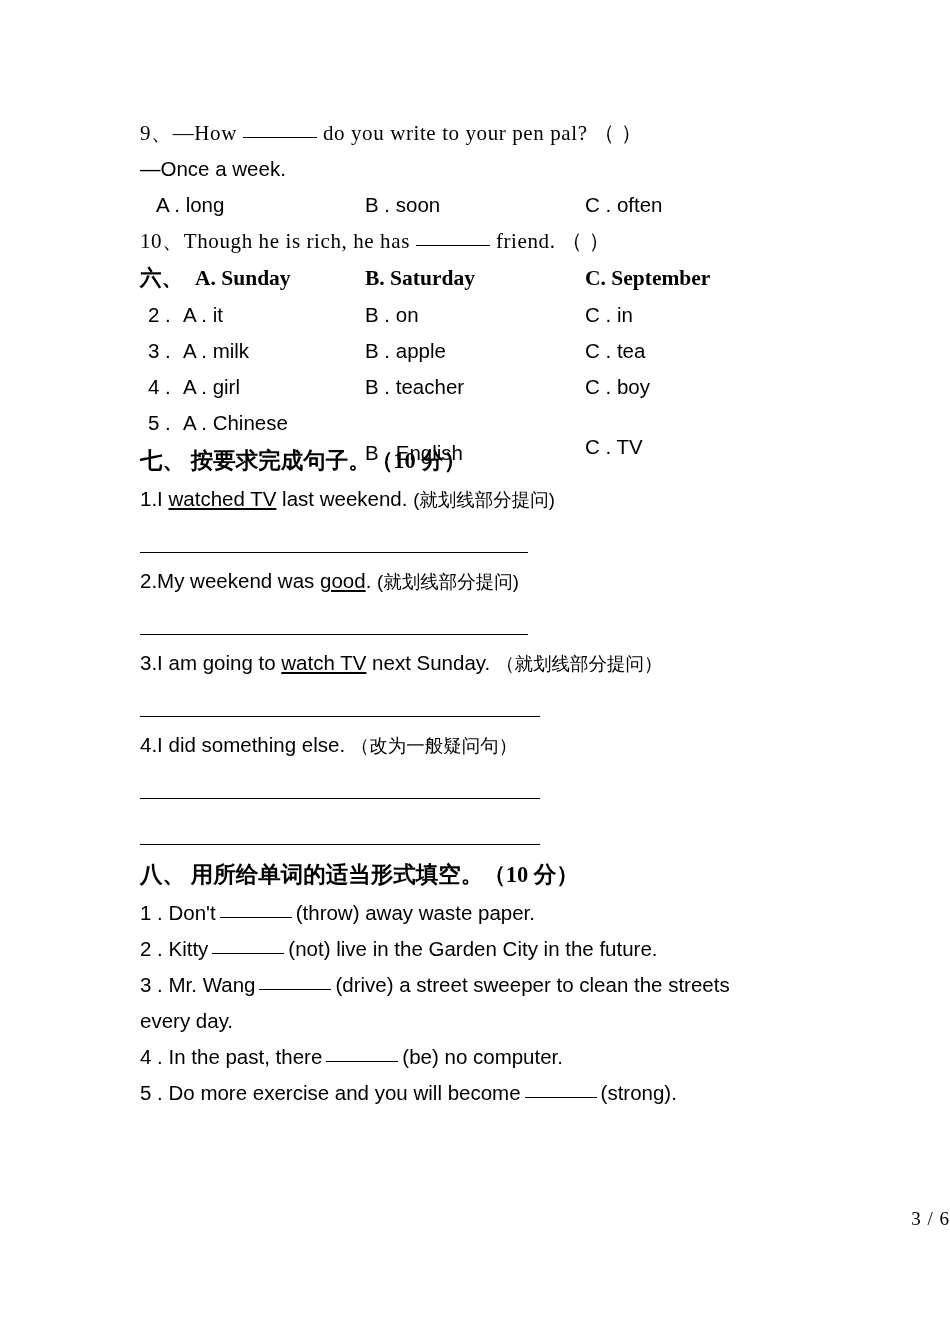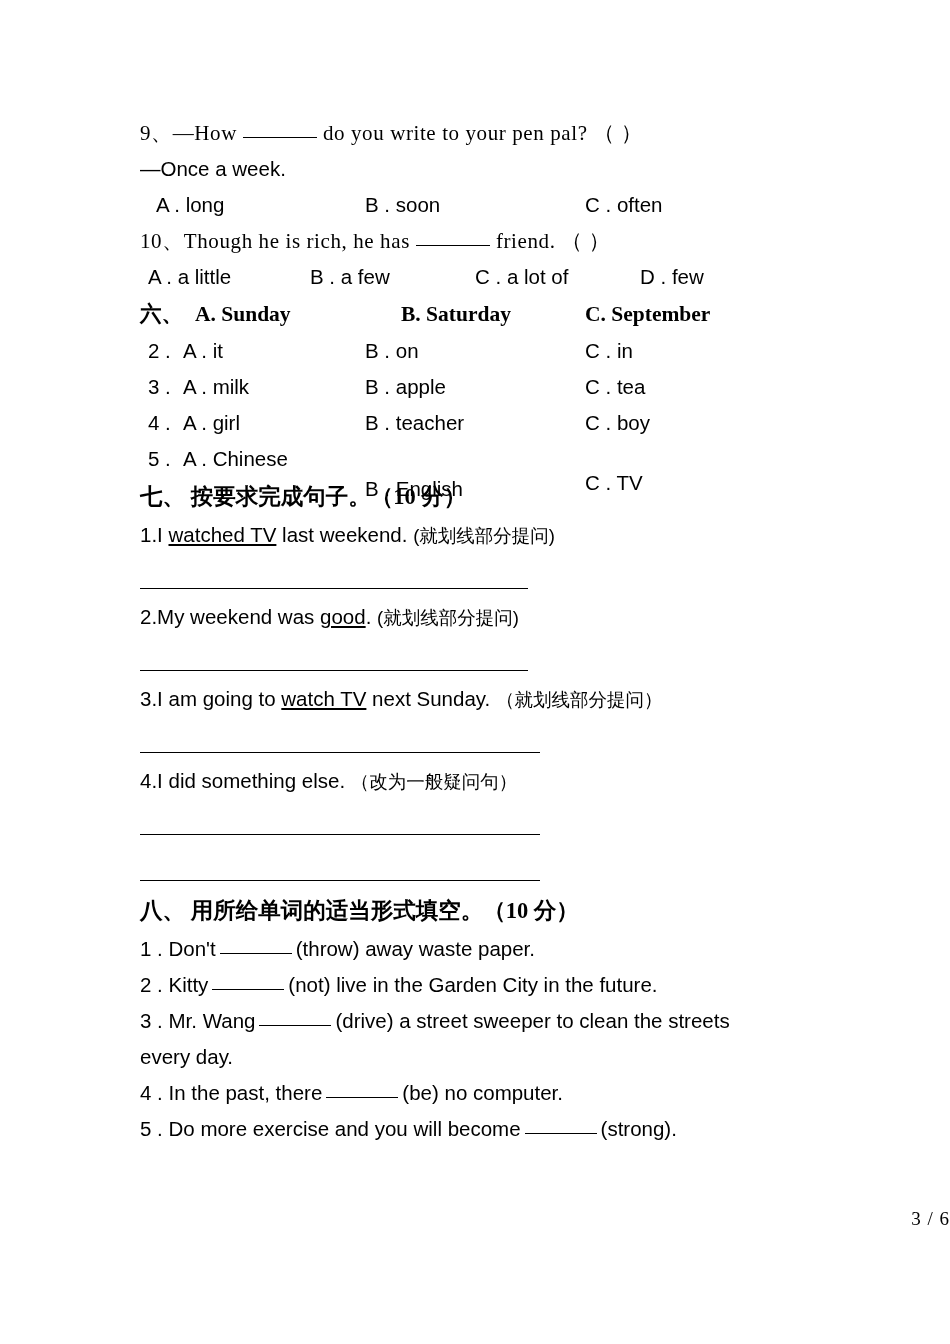--- a/index.html
+++ b/index.html
@@ -144,31 +144,25 @@
     <div class="opt-row">
       <span class="opt sans-line" style="left:16px;">A . long</span>
       <span class="opt sans-line" style="left:225px;">B . soon</span>
       <span class="opt sans-line" style="left:445px;">C . often</span>
     </div>
 
     <div class="line serif-line">
       <span>10、Though he is rich, he has</span><span class="blank-s"></span><span>friend.  （    ）</span>
     </div>
 
-    <div class="opt-row">
-      <span class="opt sans-line" style="left:8px;">A . a little</span>
-      <span class="opt sans-line" style="left:170px;">B . a few</span>
-      <span class="opt sans-line" style="left:335px;">C . a lot of</span>
-      <span class="opt sans-line" style="left:500px;">D . few</span>
-    </div>
 
     <div class="row-six">
       <span class="opt" style="left:0px;">六、</span>
       <span class="opt" style="left:55px;">A. Sunday</span>
-      <span class="opt" style="left:225px;margin-left:36px;">B. Saturday</span>
+      <span class="opt" style="left:225px;">B. Saturday</span>
       <span class="opt" style="left:445px;">C. September</span>
     </div>
 
     <div class="opt-row">
       <span class="opt sans-line" style="left:8px;">2 .</span>
       <span class="opt sans-line" style="left:43px;text-align:right;">A . it</span>
       <span class="opt sans-line" style="left:225px;">B . on</span>
       <span class="opt sans-line" style="left:445px;">C . in</span>
     </div>
 

